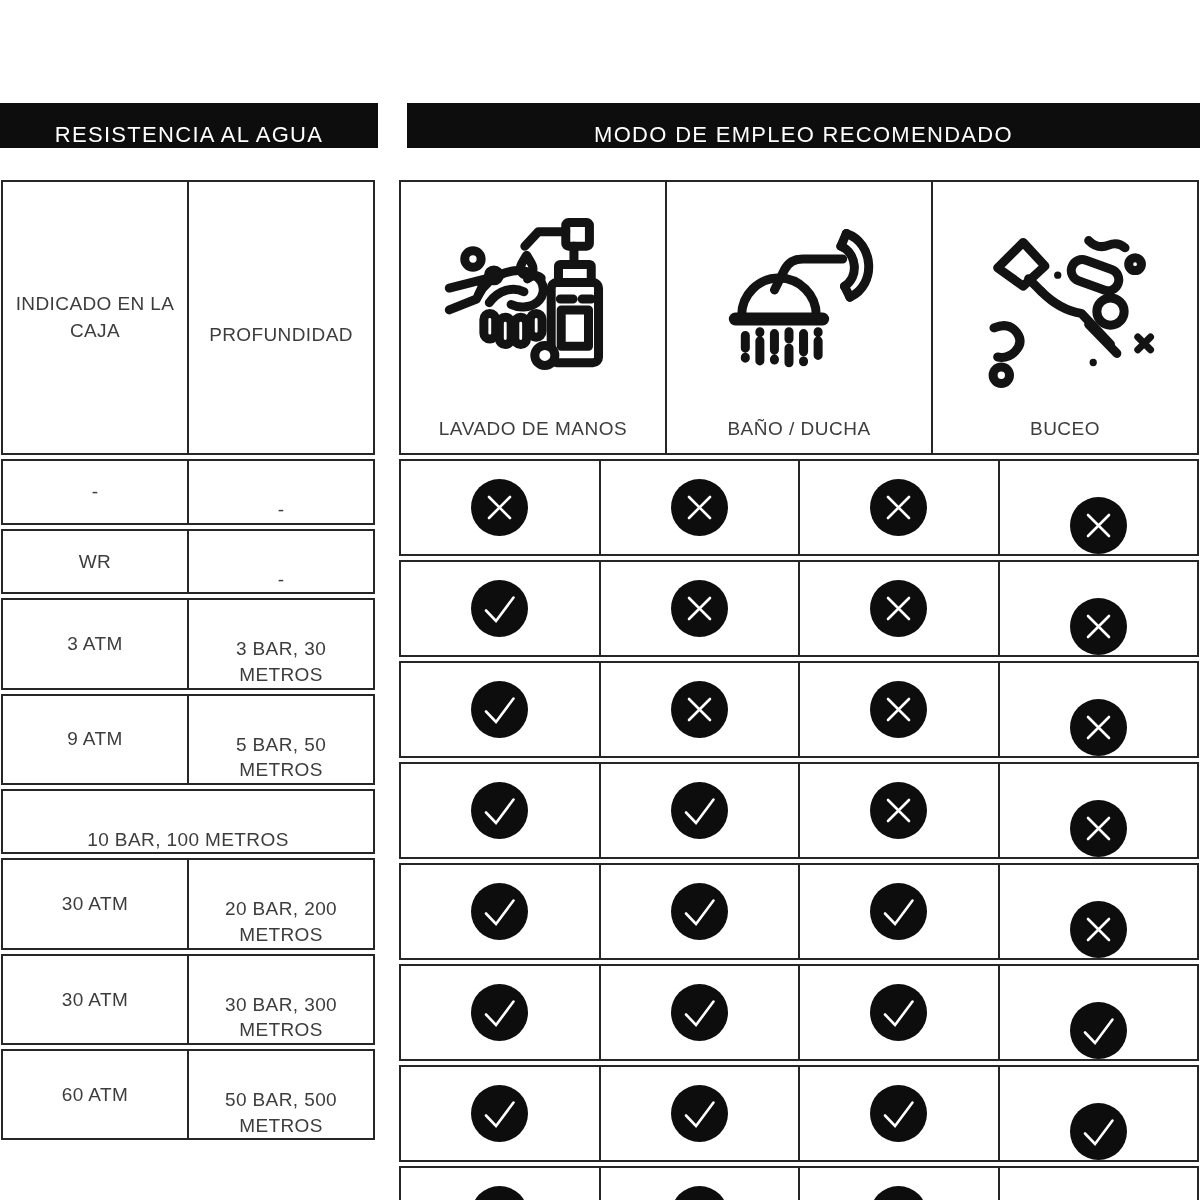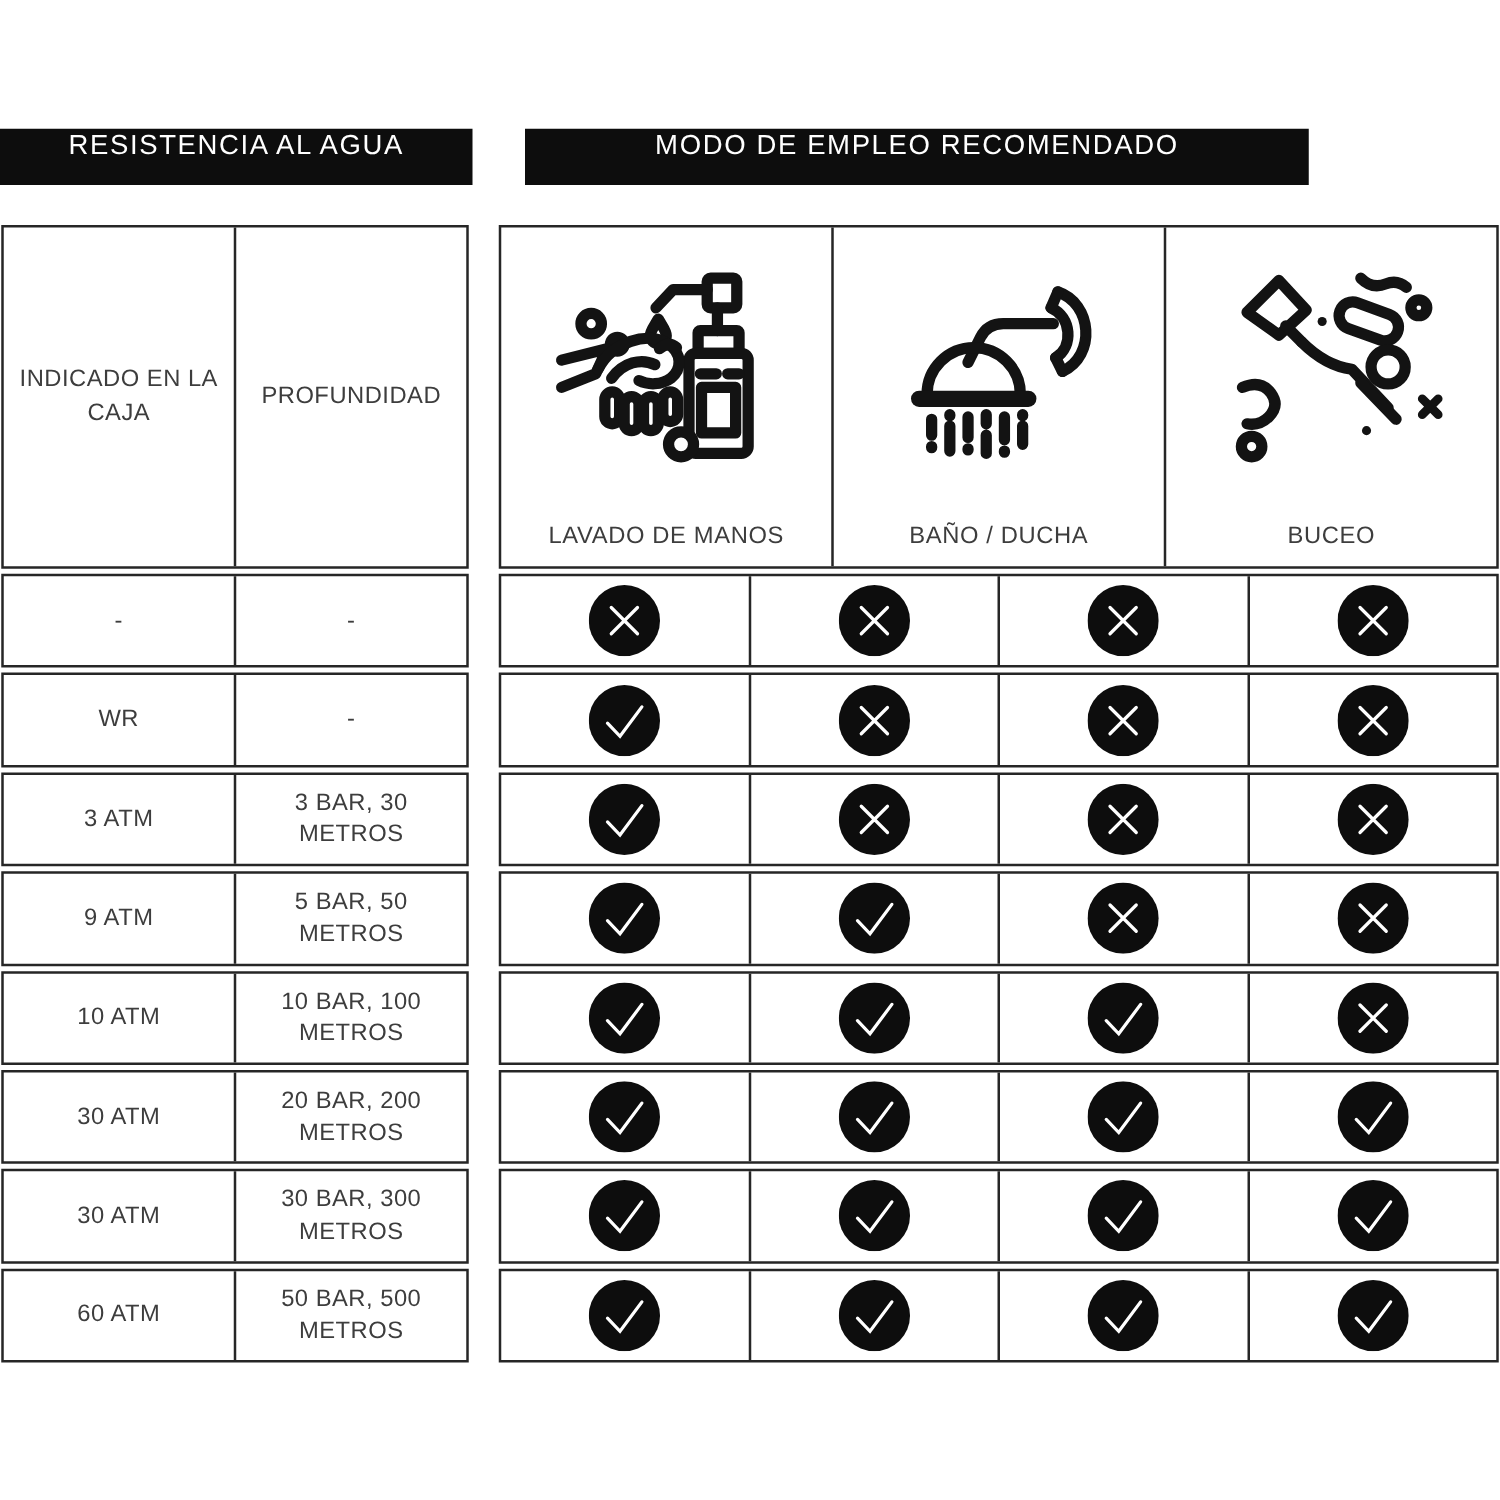--- a/index.html
+++ b/index.html
@@ -2,35 +2,35 @@
 <html><head>
 <meta charset="utf-8">
 <style>
   html,body{margin:0;padding:0;}
   body{
     width:1200px;height:1200px;background:#ffffff;position:relative;overflow:hidden;
     font-family:"Liberation Sans",sans-serif;color:#3d3d3d;
   }
   .bar{
     position:absolute;top:103px;height:45px;background:#0d0d0d;color:#ffffff;
-    display:flex;align-items:flex-start;justify-content:center;
+    display:flex;align-items:flex-end;justify-content:center;
     font-size:22px;letter-spacing:1.3px;
   }
   .bar-left{left:0;width:378px;}
-  .bar-right{left:420px;width:627px;}
+  .bar-right{left:407px;width:793px;}
 
   .tbl{position:absolute;top:180px;height:910px;display:flex;flex-direction:column;gap:4px;box-sizing:border-box;}
   .tbl-left{left:1px;width:374px;}
   .tbl-right{left:399px;width:800px;}
 
   .box{display:flex;border:2px solid #262626;box-sizing:border-box;background:#fff;}
   .head-box{height:275px;flex:0 0 auto;}
   .row-box{flex:1 1 0;}
   .box > .cell{flex:1 1 0;border-right:2px solid #262626;display:flex;align-items:center;justify-content:center;box-sizing:border-box;}
-  .box > .cell:last-child{border-right:none;}
+  .box > .cell:last-child{border-right:none;margin-top:36px;}
 
   .cell.txt{font-size:19px;text-align:center;line-height:1.35;letter-spacing:.4px;padding:0 10px;}
   .colhead{font-size:19px;letter-spacing:.4px;}
   .colhead .wrap{max-width:160px;text-align:center;line-height:1.4;}
 
   .icon-cell{flex-direction:column;justify-content:flex-end;padding-bottom:13px;text-align:right;}
   .icon-cell .art{flex:1 1 auto;display:flex;align-items:center;justify-content:center;width:100%;}
   .icon-cell svg.lineart{width:182px;height:182px;}
   .icon-label{font-size:19px;letter-spacing:.5px;margin-top:2px;}
 
@@ -67,21 +67,20 @@
     </div>
     <div class="box row-box">
       <div class="cell txt">3 ATM</div>
       <div class="cell txt">3 BAR, 30 METROS</div>
     </div>
     <div class="box row-box">
       <div class="cell txt">9 ATM</div>
       <div class="cell txt">5 BAR, 50 METROS</div>
     </div>
     <div class="box row-box">
-      <div class="cell txt">10 ATM</div>
       <div class="cell txt">10 BAR, 100 METROS</div>
     </div>
     <div class="box row-box">
       <div class="cell txt">30 ATM</div>
       <div class="cell txt">20 BAR, 200 METROS</div>
     </div>
     <div class="box row-box">
       <div class="cell txt">30 ATM</div>
       <div class="cell txt">30 BAR, 300 METROS</div>
     </div>

